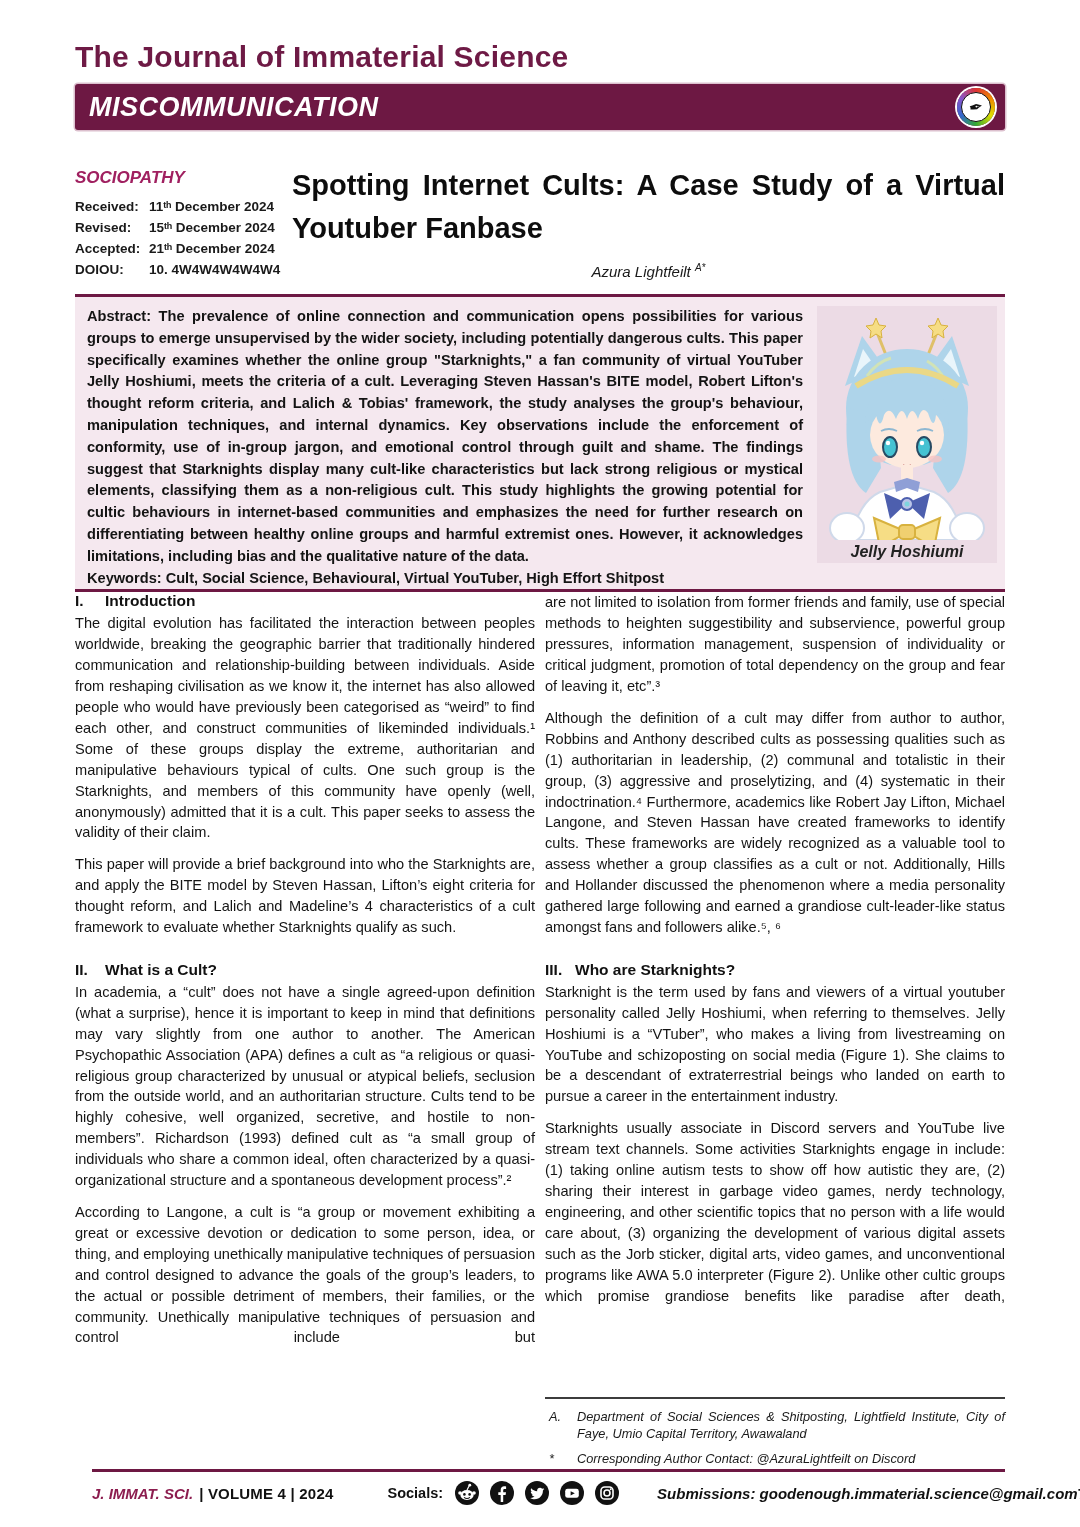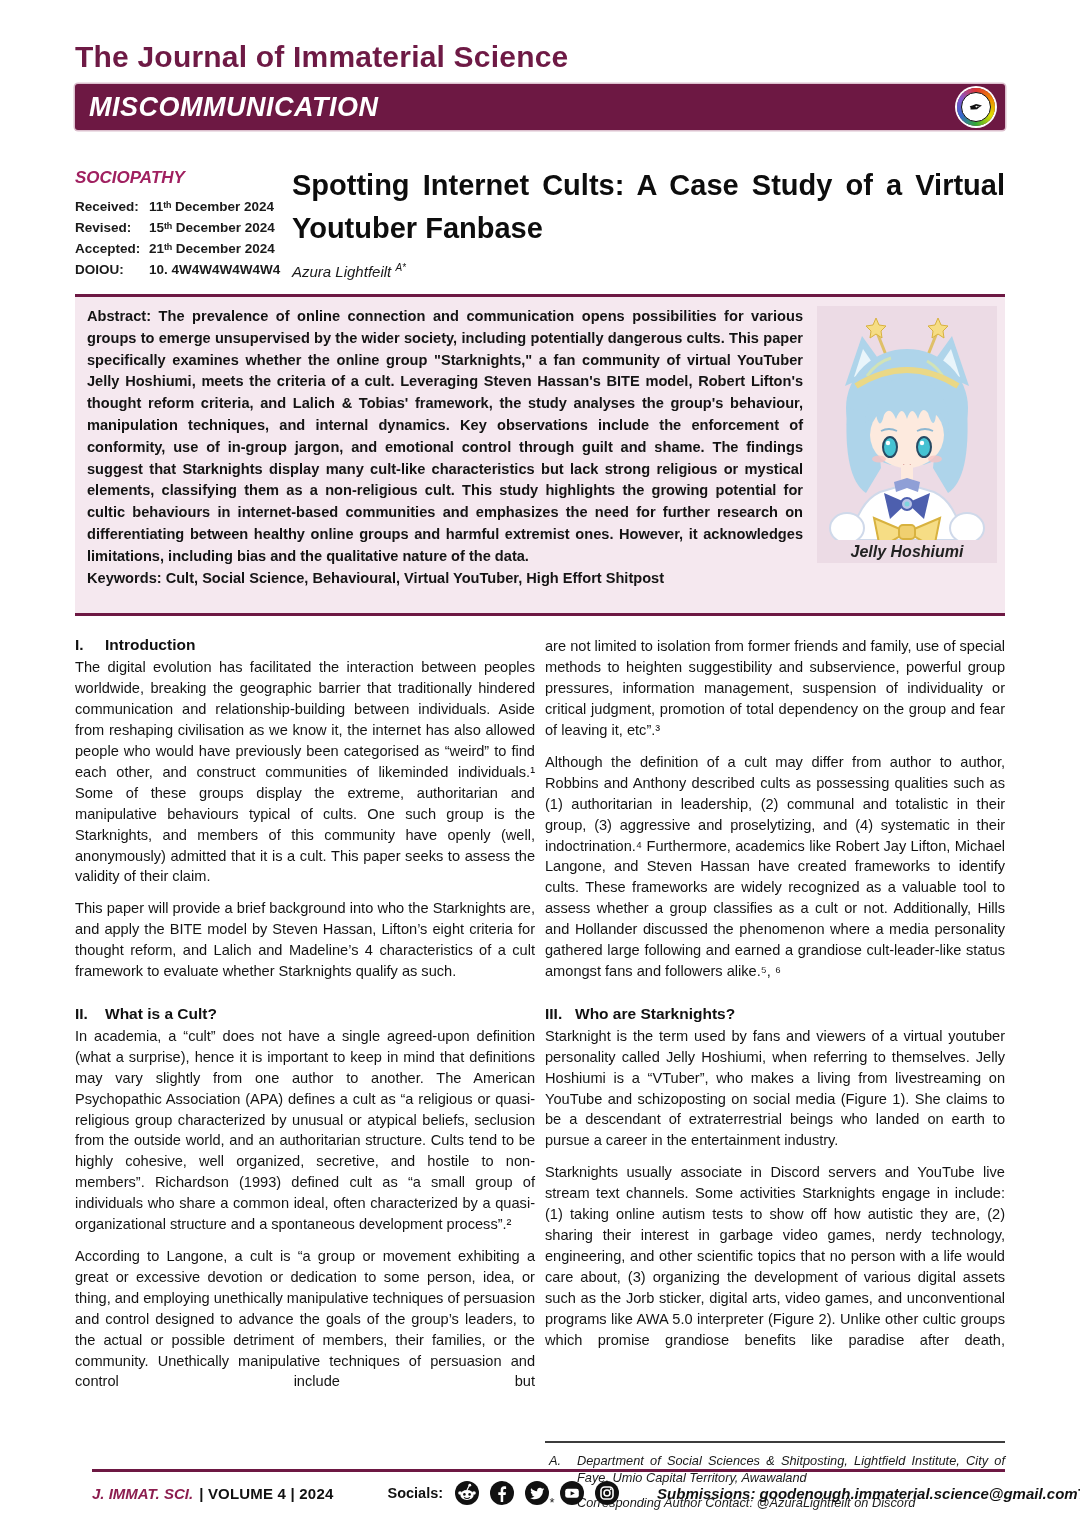--- a/index.html
+++ b/index.html
@@ -29,27 +29,27 @@
   }
   .banner-logo .pen { font-size:17px; line-height:1; color:#111; transform:rotate(-12deg); }
   
   .meta-title-row { display:flex; gap:5px; margin-bottom:14px; }
   .meta-block { width:212px; flex:none; padding-top:4px; }
   .category { color:#a02060; font-style:italic; font-weight:700; font-size:17px; margin-bottom:8px; }
   .meta-row { display:flex; font-size:13.5px; font-weight:600; line-height:21px; color:#1a1a1a; }
   .meta-label { width:74px; flex:none; }
   .title-area { flex:1; }
   .paper-title { font-size:29px; font-weight:700; line-height:43px; text-align:justify; color:#0d0d0d; }
-  .author-line { text-align:left; font-style:italic; font-size:15px; margin-top:12px; color:#1a1a1a; }
+  .author-line { text-align:center; font-style:italic; font-size:15px; margin-top:12px; color:#1a1a1a; }
   .author-line sup { font-size:10px; }
   
   .abstract-box {
     display:flex; gap:14px; background:#f5e8ef;
     border-top:3px solid #6d1843; border-bottom:3px solid #6d1843;
-    padding:9px 8px 24px 12px; margin-bottom:20px;
+    padding:9px 8px 0 12px; 
   }
   .abstract-text { flex:1; font-weight:700; font-size:14.6px; line-height:21.8px; text-align:justify; color:#141414; }
   .figure { width:180px; flex:none; display:flex; flex-direction:column; }
   .figure svg { width:180px; height:234px; display:block; }
   .figure-caption { font-style:italic; font-size:16px; font-weight:600; text-align:center; padding:3px 0 2px; background:#ecdbe5; color:#222; }
   
   .columns { display:flex; gap:10px; height:882px; }
   .col { width:460px; flex:none; display:flex; flex-direction:column; }
   .body-heading { display:flex; font-weight:700; font-size:15.5px; margin:12px 0 3px; }
   .body-heading:first-child { margin-top:0; }

